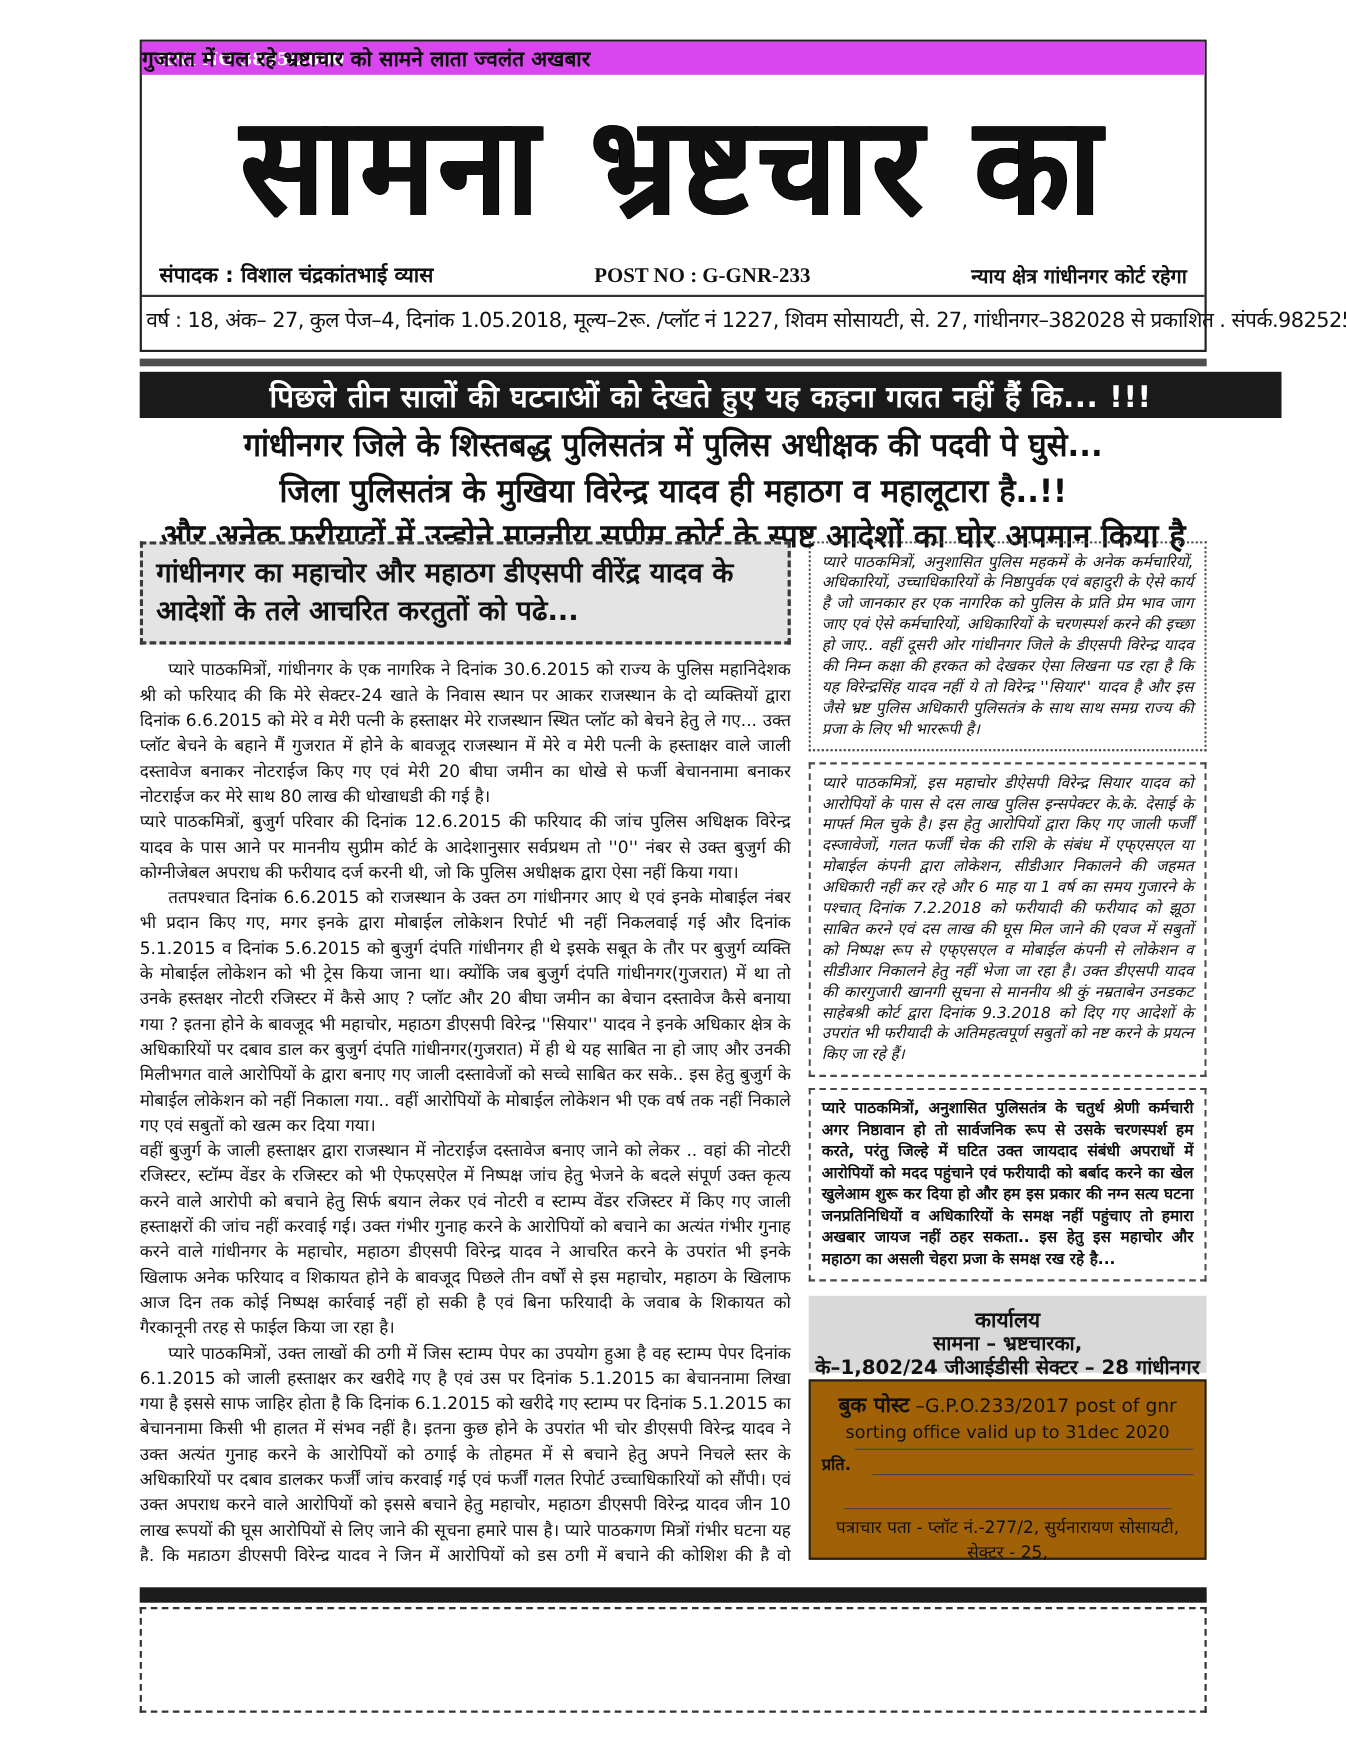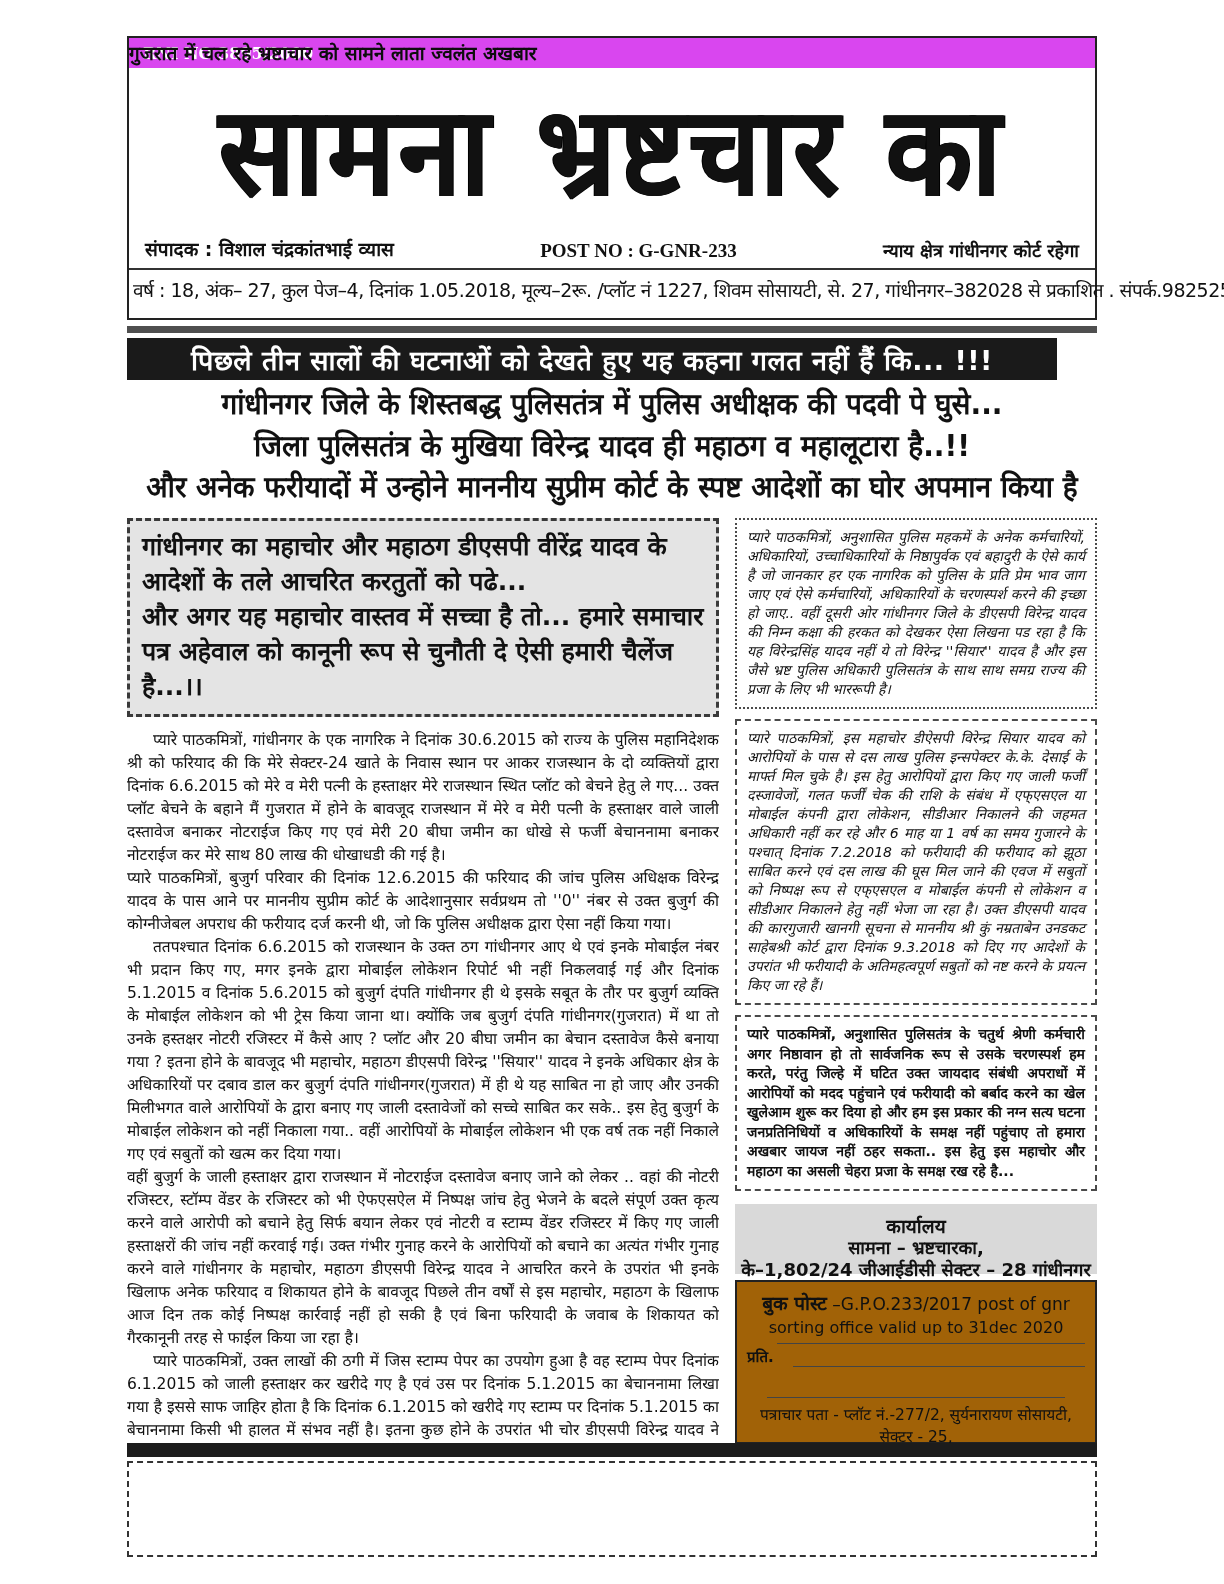--- a/index.html
+++ b/index.html
@@ -40,29 +40,29 @@
   .header-rule { border-top:2px solid #333; margin:0; }
   .issue-line {
     padding:7px 4px 0 4px; font-size:19px; text-align:center;
     letter-spacing:-0.5px; white-space:nowrap;
   }
 
   .thick-divider { position:absolute; top:326px; left:0; width:970px; height:7px; background:#4f4f4f; }
 
   
   .banner {
-    position:absolute; top:338px; left:0; width:930px; height:42px;
+    position:absolute; top:338px; left:0; width:1038px; height:42px;
     background:#1a1a1a; color:#fff; font-weight:bold; font-size:27px;
     display:flex; align-items:center; justify-content:center; letter-spacing:0.5px;
   }
   .headlines { position:absolute; top:384px; left:0; width:970px; text-align:center; }
   .headline { font-weight:bold; font-size:28px; line-height:42px; letter-spacing:0; transform:scaleY(1.05); }
 
   
-  .columns { position:absolute; top:518px; left:0; width:970px; height:927px; overflow:hidden; }
+  .columns { position:absolute; top:492px; left:0; width:970px; height:927px; overflow:hidden; }
   .left-col { position:absolute; left:0; top:0; width:592px; height:927px; overflow:hidden; }
   .right-col { position:absolute; left:608px; top:0; width:362px; height:927px; overflow:hidden; }
 
   .lead-box {
     border:3px dashed #3a3a3a; background:#e4e4e4; padding:8px 12px 10px 12px;
     font-weight:bold; font-size:25px; line-height:35px; margin-bottom:12px;
   }
   .lead-box p { margin:0; }
   .body-text p {
     font-size:15.5px; line-height:23px; text-align:justify; text-indent:26px;
@@ -134,21 +134,20 @@
     <div class="headline">गांधीनगर जिले के शिस्तबद्ध पुलिसतंत्र में पुलिस अधीक्षक की पदवी पे घुसे...</div>
     <div class="headline">जिला पुलिसतंत्र के मुखिया विरेन्द्र यादव ही महाठग व महालूटारा है..!!</div>
     <div class="headline">और अनेक फरीयादों में उन्होने माननीय सुप्रीम कोर्ट के स्पष्ट आदेशों का घोर अपमान किया है .!!</div>
   </div>
 
   <div class="columns">
 
     <div class="left-col">
       <div class="lead-box">
         <p>गांधीनगर का महाचोर और महाठग डीएसपी वीरेंद्र यादव के आदेशों के तले आचरित करतुतों को पढे...</p>
-        <p>और अगर  यह महाचोर वास्तव में सच्चा है तो... हमारे समाचार पत्र अहेवाल को कानूनी रूप से चुनौती दे ऐसी हमारी चैलेंज है...।।</p>
       </div>
       <div class="body-text">
         <p>प्यारे पाठकमित्रों, गांधीनगर के एक नागरिक ने दिनांक 30.6.2015 को राज्य के पुलिस महानिदेशक श्री को फरियाद की कि मेरे सेक्टर-24 खाते के निवास स्थान पर आकर राजस्थान के दो व्यक्तियों द्वारा दिनांक 6.6.2015 को मेरे व मेरी पत्नी के हस्ताक्षर मेरे राजस्थान स्थित प्लॉट को बेचने हेतु ले गए... उक्त प्लॉट बेचने के बहाने मैं गुजरात में होने के बावजूद राजस्थान में मेरे व मेरी पत्नी के हस्ताक्षर वाले जाली दस्तावेज बनाकर नोटराईज किए गए एवं मेरी 20 बीघा जमीन का धोखे से फर्जी बेचाननामा बनाकर नोटराईज कर मेरे साथ 80 लाख की धोखाधडी की गई है।</p>
         <p class="noindent">प्यारे पाठकमित्रों, बुजुर्ग परिवार की दिनांक 12.6.2015 की फरियाद की जांच पुलिस अधिक्षक विरेन्द्र यादव के पास आने पर माननीय सुप्रीम कोर्ट के आदेशानुसार सर्वप्रथम तो ''0'' नंबर से उक्त बुजुर्ग की कोग्नीजेबल अपराध की फरीयाद दर्ज करनी थी, जो कि पुलिस अधीक्षक द्वारा ऐसा नहीं किया गया।</p>
         <p>ततपश्चात दिनांक 6.6.2015 को राजस्थान के उक्त ठग गांधीनगर आए थे एवं इनके मोबाईल नंबर भी प्रदान किए गए, मगर इनके द्वारा मोबाईल लोकेशन रिपोर्ट भी नहीं निकलवाई गई और दिनांक 5.1.2015 व दिनांक 5.6.2015 को बुजुर्ग दंपति गांधीनगर ही थे इसके सबूत के तौर पर बुजुर्ग व्यक्ति के मोबाईल लोकेशन को भी ट्रेस किया जाना था। क्योंकि जब बुजुर्ग दंपति गांधीनगर(गुजरात) में था तो उनके हस्तक्षर नोटरी रजिस्टर में कैसे आए ? प्लॉट और 20 बीघा जमीन का बेचान दस्तावेज कैसे बनाया गया ? इतना होने के बावजूद भी महाचोर, महाठग डीएसपी विरेन्द्र ''सियार'' यादव ने इनके अधिकार क्षेत्र के अधिकारियों पर दबाव डाल कर बुजुर्ग दंपति गांधीनगर(गुजरात) में ही थे यह साबित ना हो जाए और उनकी मिलीभगत वाले आरोपियों के द्वारा बनाए गए जाली दस्तावेजों को सच्चे साबित कर सके.. इस हेतु बुजुर्ग के मोबाईल लोकेशन को नहीं निकाला गया.. वहीं आरोपियों के मोबाईल लोकेशन भी एक वर्ष तक नहीं निकाले गए एवं सबुतों को खत्म कर दिया गया।</p>
         <p class="noindent">वहीं बुजुर्ग के जाली हस्ताक्षर द्वारा राजस्थान में नोटराईज दस्तावेज बनाए जाने को लेकर .. वहां की नोटरी रजिस्टर, स्टॉम्प वेंडर के रजिस्टर को भी ऐफएसऐल में निष्पक्ष जांच हेतु भेजने के बदले संपूर्ण उक्त कृत्य करने वाले आरोपी को बचाने हेतु सिर्फ बयान लेकर एवं नोटरी व स्टाम्प वेंडर रजिस्टर में किए गए जाली हस्ताक्षरों की जांच नहीं करवाई गई। उक्त गंभीर गुनाह करने के आरोपियों को बचाने का अत्यंत गंभीर गुनाह करने वाले गांधीनगर के महाचोर, महाठग डीएसपी विरेन्द्र यादव ने आचरित करने के उपरांत भी इनके खिलाफ अनेक फरियाद व शिकायत होने के बावजूद पिछले तीन वर्षों से इस महाचोर, महाठग के खिलाफ आज दिन तक कोई निष्पक्ष कार्रवाई नहीं हो सकी है एवं बिना फरियादी के जवाब के शिकायत को गैरकानूनी तरह से फाईल किया जा रहा है।</p>
         <p>प्यारे पाठकमित्रों, उक्त लाखों की ठगी में जिस स्टाम्प पेपर का उपयोग हुआ है वह स्टाम्प पेपर दिनांक 6.1.2015 को जाली हस्ताक्षर कर खरीदे गए है एवं उस पर दिनांक 5.1.2015 का बेचाननामा लिखा गया है इससे साफ जाहिर होता है कि दिनांक 6.1.2015 को खरीदे गए स्टाम्प पर दिनांक 5.1.2015 का बेचाननामा किसी भी हालत में संभव नहीं है। इतना कुछ होने के उपरांत भी चोर डीएसपी विरेन्द्र यादव ने उक्त अत्यंत गुनाह करने के आरोपियों को ठगाई के तोहमत में से बचाने हेतु अपने निचले स्तर के अधिकारियों पर दबाव डालकर फर्जीं जांच करवाई गई एवं फर्जीं गलत रिपोर्ट उच्चाधिकारियों को सौंपी। एवं उक्त अपराध करने वाले आरोपियों को इससे बचाने हेतु महाचोर, महाठग डीएसपी विरेन्द्र यादव जीन 10 लाख रूपयों की घूस आरोपियों से लिए जाने की सूचना हमारे पास है। प्यारे पाठकगण मित्रों गंभीर घटना यह है, कि महाठग डीएसपी विरेन्द्र यादव ने जिन में आरोपियों को इस ठगी में बचाने की कोशिश की है वो आरोपी राजस्थान की कोर्ट द्वारा दो-दो अपराधों जिनमे भारत सरकार की पोस्ट विभाग की जाली व फर्जीं मोहर बनाने के जुर्म में 3, 3 वर्ष की सजा इसे हो चुकी है। ऐसे आरोपियों के झूठे निवेदनों को सही ठहराकर महाठग डीएसपी विरेन्द्र यादव ने दस्तावेजों की फोरेन्सीक साइन्स लेबोरेटरी के मार्फत आज दिन तक जांच नहीं कराई है। शेष पिछले अंक में....</p>
       </div>
     </div>
 

